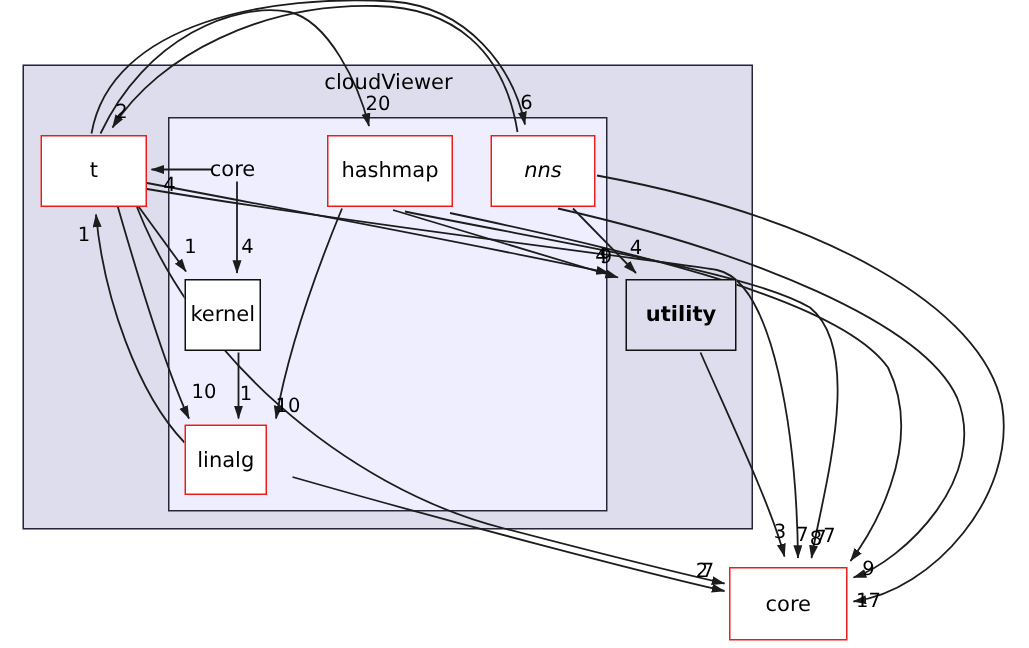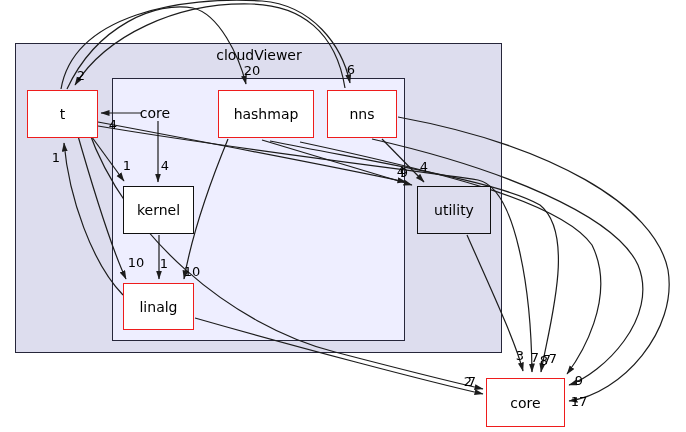--- a/index.html
+++ b/index.html
@@ -22,25 +22,25 @@
   #label-cloudviewer{left:209px;top:47px;width:100px;}
   #label-core-inner{left:130px;top:105px;width:50px;}
   svg.edges{position:absolute;left:0;top:0;z-index:2;}
   .node{
     position:absolute;display:flex;align-items:center;justify-content:center;
     background:var(--node-fill);font-size:14px;color:#000;box-sizing:border-box;z-index:4;
   }
   .node.red{border:1.5px solid var(--red-border);}
   .node.black{border:1px solid var(--black-border);}
   #node-t{left:27px;top:90px;width:71px;height:48px;}
-  #node-hashmap{left:218px;top:90px;width:96px;height:48px;}
-  #node-nns{left:327px;top:90px;width:70px;height:48px;}
-  #node-kernel{left:123px;top:186px;width:71px;height:48px;}
-  #node-utility{left:417px;top:186px;width:74px;height:48px;background:var(--outer-fill);}
-  #node-linalg{left:123px;top:283px;width:71px;height:47px;}
+  #node-hashmap{left:218px;top:90px;width:84px;height:48px;}
+  #node-nns{left:327px;top:90px;width:70px;height:48px;font-style:italic;}
+  #node-kernel{left:123px;top:186px;width:51px;height:48px;}
+  #node-utility{left:417px;top:186px;width:74px;height:48px;background:var(--outer-fill);font-weight:bold;}
+  #node-linalg{left:123px;top:283px;width:55px;height:47px;}
   #node-core-ext{left:486px;top:378px;width:79px;height:49px;}
   .edge-label{
     position:absolute;font-size:13px;color:#000;z-index:5;
     transform:translate(-50%,-50%);white-space:nowrap;line-height:1;
   }
 </style>
 </head>
 <body>
 
 <div class="stage">

